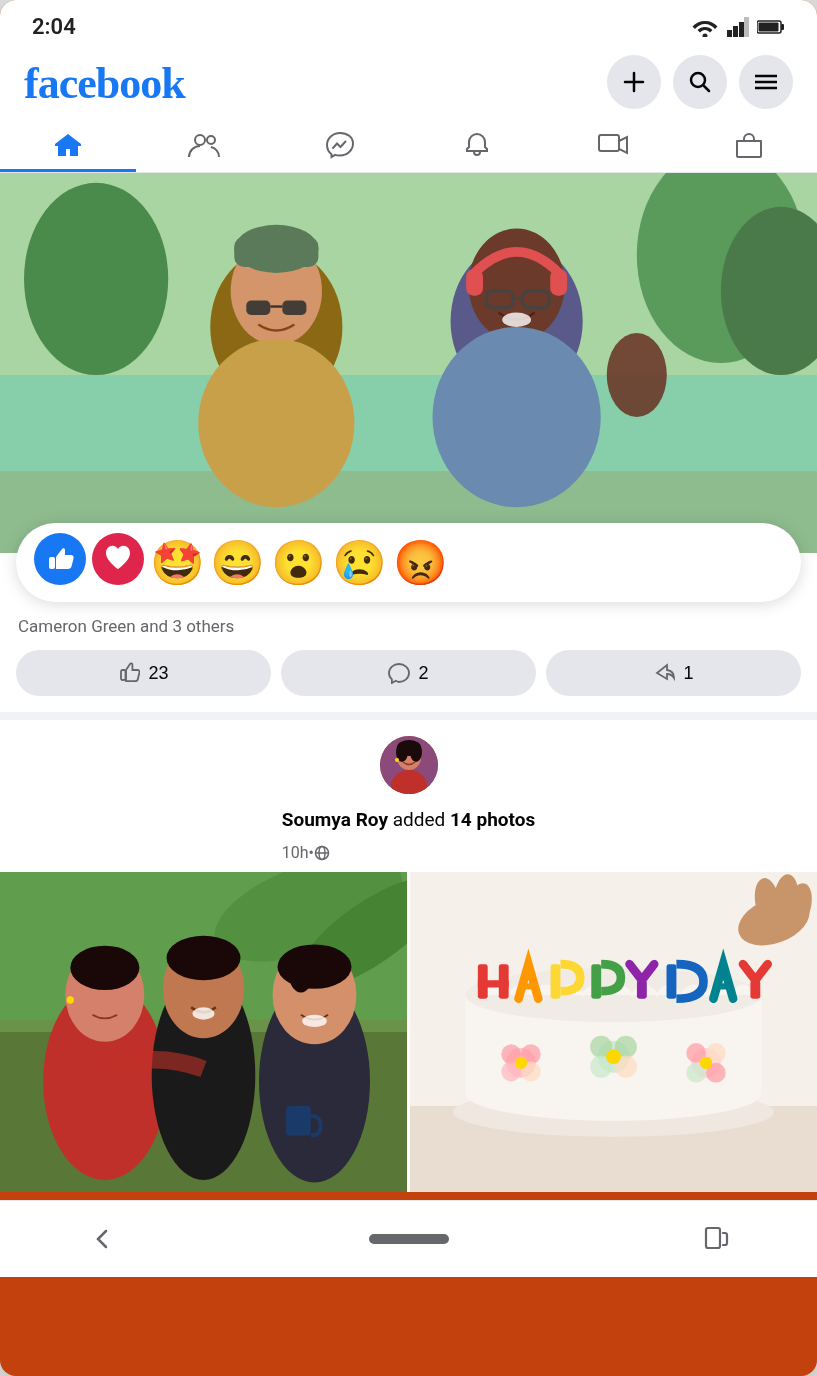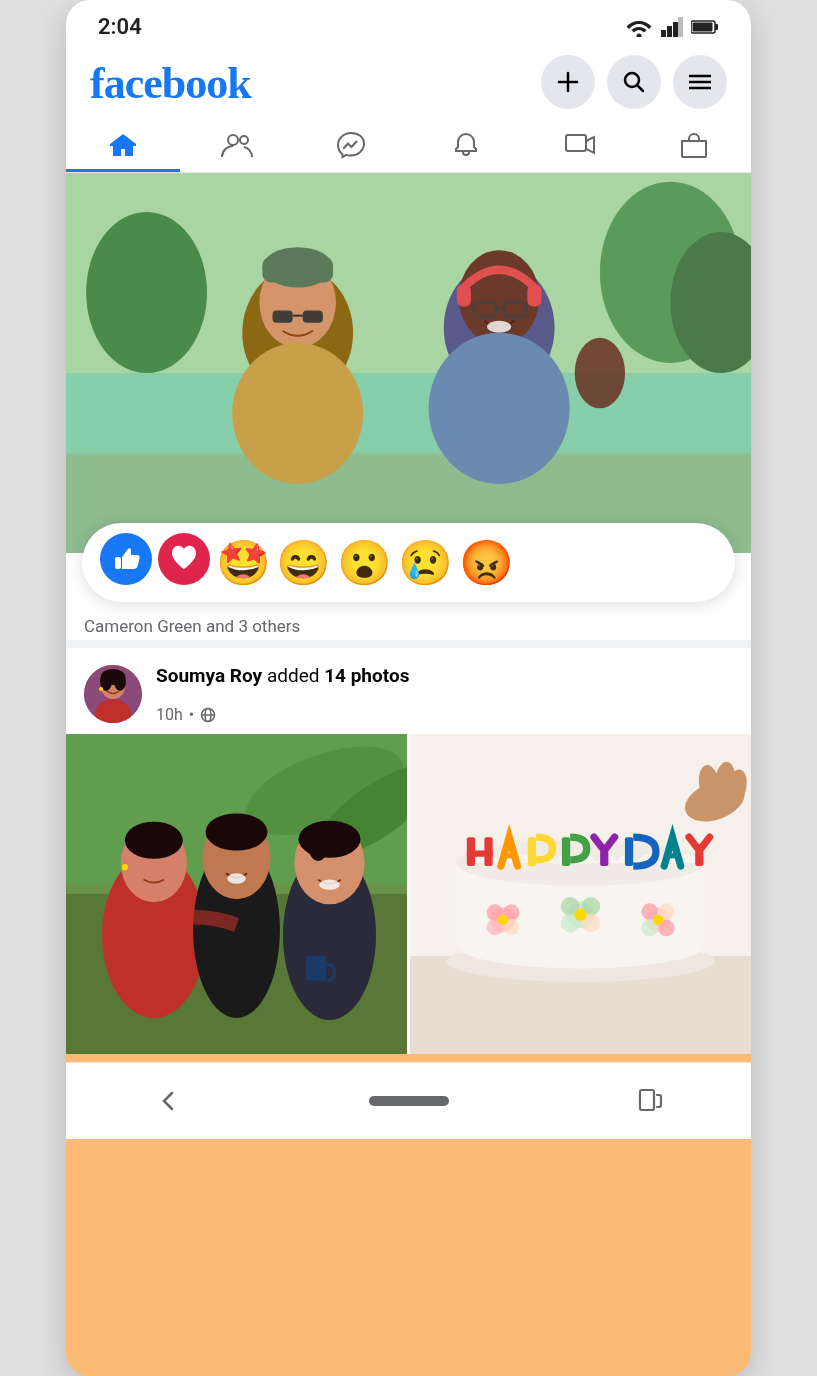--- a/index.html
+++ b/index.html
@@ -5,24 +5,24 @@
     * { box-sizing: border-box; margin: 0; padding: 0; }
     body {
       background: #e0e0e0;
       display: flex;
       justify-content: center;
       align-items: flex-start;
       min-height: 100vh;
       font-family: -apple-system, BlinkMacSystemFont, 'Segoe UI', Roboto, sans-serif;
     }
     .phone-frame {
-      width: 685px;
+      width: 817px;
       min-height: 1376px;
-      background: #fdba74;
-      border-radius: 24px;
+      background: #c2410c;
+      border-radius: 16px;
       overflow: hidden;
       position: relative;
       box-shadow: 0 8px 32px rgba(0,0,0,0.18);
     }
     
     .status-bar {
       display: flex;
       justify-content: space-between;
       align-items: center;
       padding: 14px 32px 8px 32px;
@@ -166,44 +166,44 @@
     
     .post-card2 {
       background: #fff;
       margin-bottom: 8px;
     }
     .post-header {
       display: flex;
       align-items: center;
       gap: 14px;
       padding: 16px 18px 10px 18px;
+      flex-direction: column;
     }
     .avatar {
       width: 58px;
       height: 58px;
       border-radius: 50%;
       background: linear-gradient(135deg, #a0522d, #8b3a62);
       overflow: hidden;
       flex-shrink: 0;
     }
     .post-meta {
       flex: 1;
     }
     .post-author {
       font-size: 19px;
       color: #050505;
     }
     .post-author strong { font-weight: 700; }
     .post-time-line {
       display: flex;
       align-items: center;
-      gap: 6px;
       color: #65676b;
       font-size: 16px;
-      margin-top: 18px;
+      margin-top: 12px;
     }
 
     
     .photo-grid {
       display: flex;
       gap: 3px;
       padding: 0;
     }
     .photo-grid-item {
       flex: 1;
@@ -428,20 +428,41 @@
         <span class="reaction-emoji" style="font-size:44px;">😄</span>
         <span class="reaction-emoji" style="font-size:44px;">😮</span>
         <span class="reaction-emoji" style="font-size:44px;">😢</span>
         <span class="reaction-emoji" style="font-size:44px;">😡</span>
       </div>
 
       <div class="who-reacted">
         <span>Cameron Green and 3 others</span>
       </div>
 
+      <div class="post-actions">
+        <button class="action-btn">
+          <svg width="22" height="22" viewBox="0 0 22 22" fill="none" stroke="#65676b" stroke-width="1.8">
+            <path d="M8 18v-10l4-6c.8-1.2 2.4-.8 2.4.8V8h5c1.6 0 2.4 1.2 2 2.8l-1.6 6.4c-.3 1.2-1.6 2-2.8 2H8z"></path>
+            <rect x="3" y="8" width="4.5" height="10" rx="1.5"></rect>
+          </svg>
+          <span>23</span>
+        </button>
+        <button class="action-btn">
+          <svg width="22" height="22" viewBox="0 0 22 22" fill="none" stroke="#65676b" stroke-width="1.8">
+            <path d="M11 2C5.5 2 1 6 1 11c0 2.5 1.1 4.8 2.9 6.4V21l3.8-2.3A11 11 0 0 0 11 20c5.5 0 10-4 10-9S16.5 2 11 2z"></path>
+          </svg>
+          <span>2</span>
+        </button>
+        <button class="action-btn">
+          <svg width="22" height="22" viewBox="0 0 22 22" fill="none" stroke="#65676b" stroke-width="1.8">
+            <path d="M4 11l10-8v5c4 .5 7 3 7 8-1.5-2.5-4-4-7-4v5L4 11z"></path>
+          </svg>
+          <span>1</span>
+        </button>
+      </div>
     </div>
 
     <div class="post-card2">
       <div class="post-header">
 
         <div class="avatar">
           <svg width="58" height="58" viewBox="0 0 58 58">
             <circle cx="29" cy="29" r="29" fill="#8B4A7A"></circle>
 
             <circle cx="29" cy="22" r="12" fill="#D4806A"></circle>

